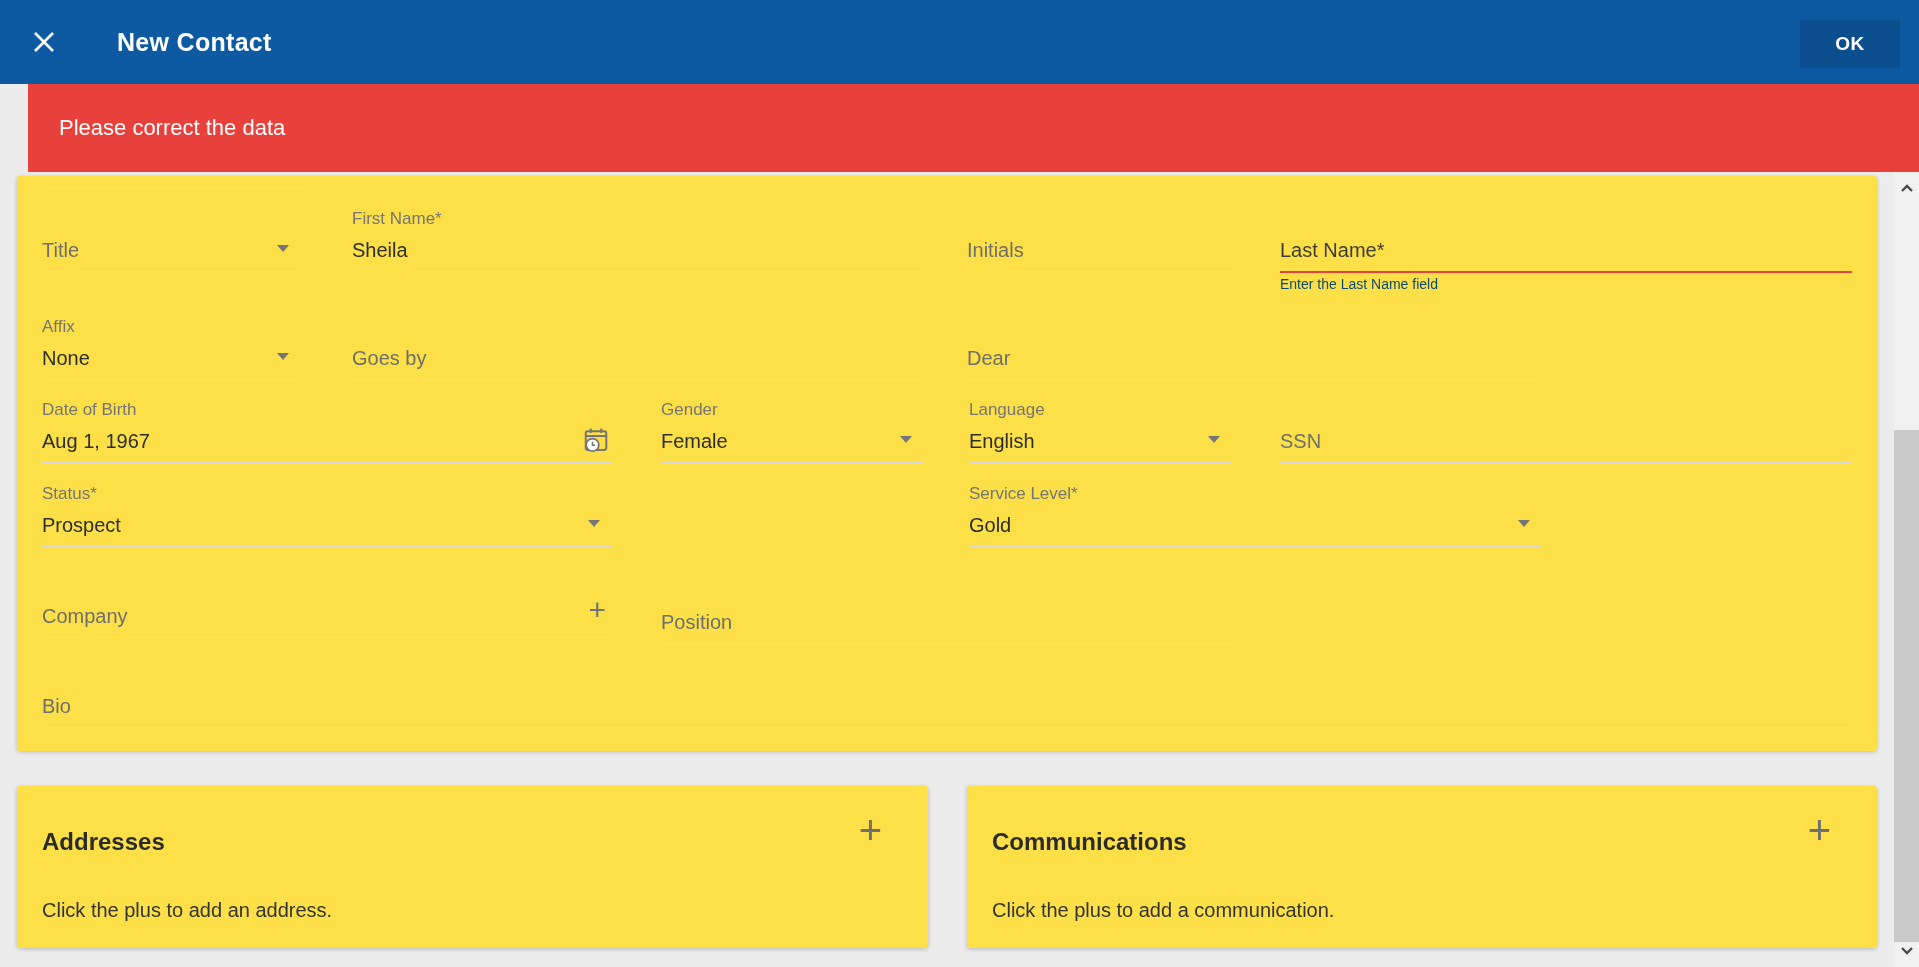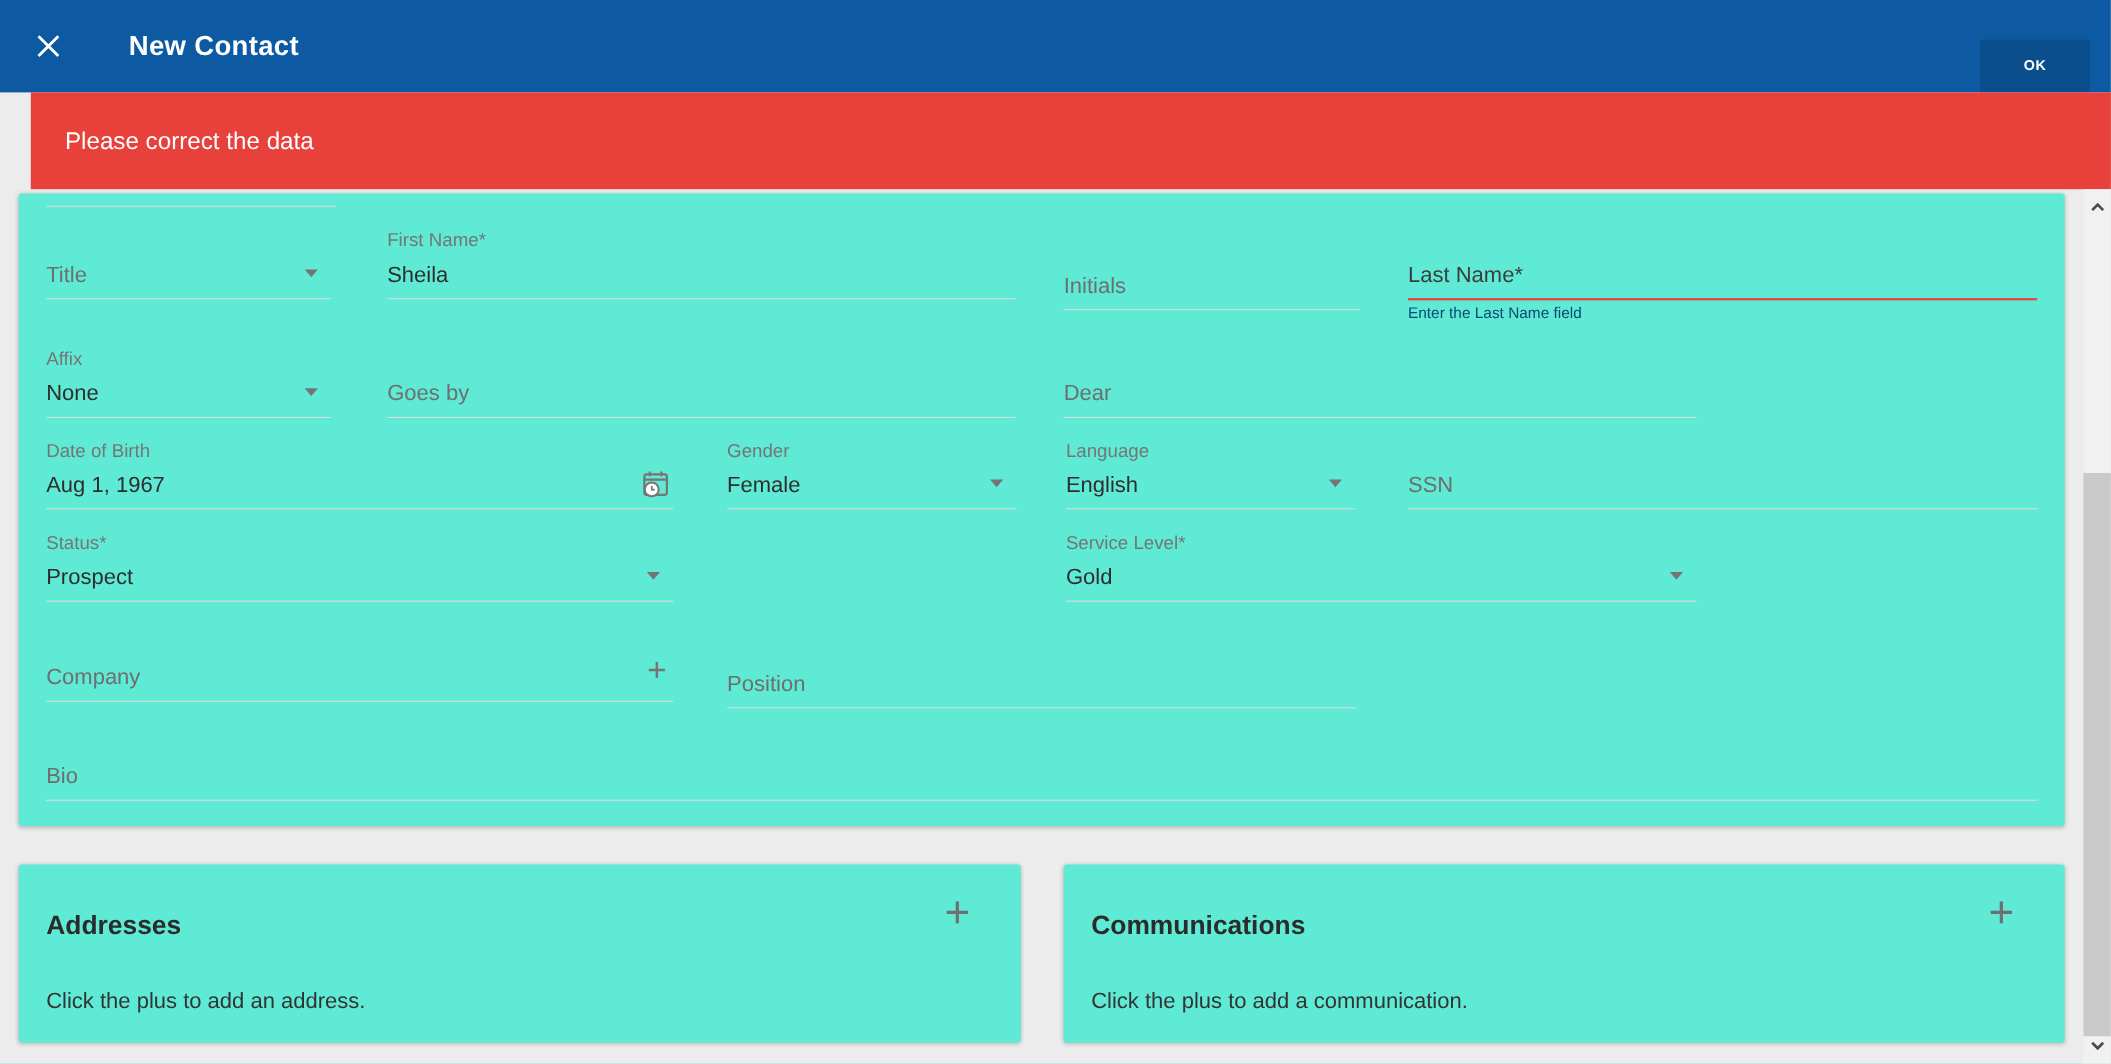--- a/index.html
+++ b/index.html
@@ -9,32 +9,32 @@
     font-family:"Liberation Sans","DejaVu Sans",sans-serif;
     -webkit-font-smoothing:antialiased;
   }
   .page{position:relative;width:1919px;height:967px;}
 
   
   .header{position:absolute;left:0;top:0;width:1919px;height:84px;background:#0D5AA2;}
   .hdr-close{position:absolute;left:30px;top:28px;width:28px;height:28px;cursor:pointer;}
   .hdr-title{position:absolute;left:117px;top:0;height:84px;line-height:84px;
     color:#FFFFFF;font-size:25px;font-weight:bold;letter-spacing:.3px;}
-  .ok-btn{position:absolute;left:1800px;top:36px;width:100px;height:48px;
-    background:rgba(0,0,0,0.13);color:#FFFFFF;font-size:13px;font-weight:bold;
+  .ok-btn{position:absolute;left:1800px;top:20px;width:100px;height:48px;
+    background:rgba(0,0,0,0.13);color:#FFFFFF;font-size:19px;font-weight:bold;
     text-align:center;line-height:48px;letter-spacing:.5px;cursor:pointer;}
 
   
   .alert{position:absolute;left:0;top:84px;width:1919px;height:88px;background:#E8413C;margin-left:28px;}
   .alert-msg{position:absolute;left:31px;top:0;height:88px;line-height:88px;
     color:#FFFFFF;font-size:22px;}
   .alert-close{position:absolute;left:1866px;top:116px;width:26px;height:26px;cursor:pointer;}
 
   
-  .card{position:absolute;background:#5eead4;border-radius:3px;
+  .card{position:absolute;background:#fde047;border-radius:3px;
     box-shadow:0 1px 4px rgba(0,0,0,0.22);}
   .main-card{left:17px;top:176px;width:1860px;height:575px;}
   .addr-card{left:17px;top:786px;width:911px;height:162px;}
   .comm-card{left:967px;top:786px;width:910px;height:162px;}
 
   .card-title{position:absolute;left:25px;top:42px;font-size:24px;font-weight:bold;color:#2B2B2B;}
   .card-hint{position:absolute;left:25px;top:113px;font-size:20px;color:#333333;}
   .card-plus{position:absolute;right:46px;top:24px;font-size:40px;font-weight:300;
     color:#6F6F6F;line-height:1;cursor:pointer;}
 
@@ -88,21 +88,21 @@
   <div class="partial-underline"></div>
 
   <div class="field select" style="left:42px;top:206px;width:259px">
     <span class="fvalue ph">Title</span>
     <span class="dd-arrow"></span>
   </div>
   <div class="field" style="left:352px;top:206px;width:571px">
     <span class="flabel">First Name*</span>
     <span class="fvalue">Sheila</span>
   </div>
-  <div class="field" style="left:967px;top:216px;width:269px">
+  <div class="field" style="left:967px;top:206px;width:269px">
     <span class="fvalue ph">Initials</span>
   </div>
   <div class="field error" style="left:1280px;top:206px;width:572px">
     <span class="fvalue ph-dark">Last Name*</span>
   </div>
   <div class="error-text">Enter the Last Name field</div>
 
   <div class="field select" style="left:42px;top:314px;width:259px">
     <span class="flabel">Affix</span>
     <span class="fvalue">None</span>

